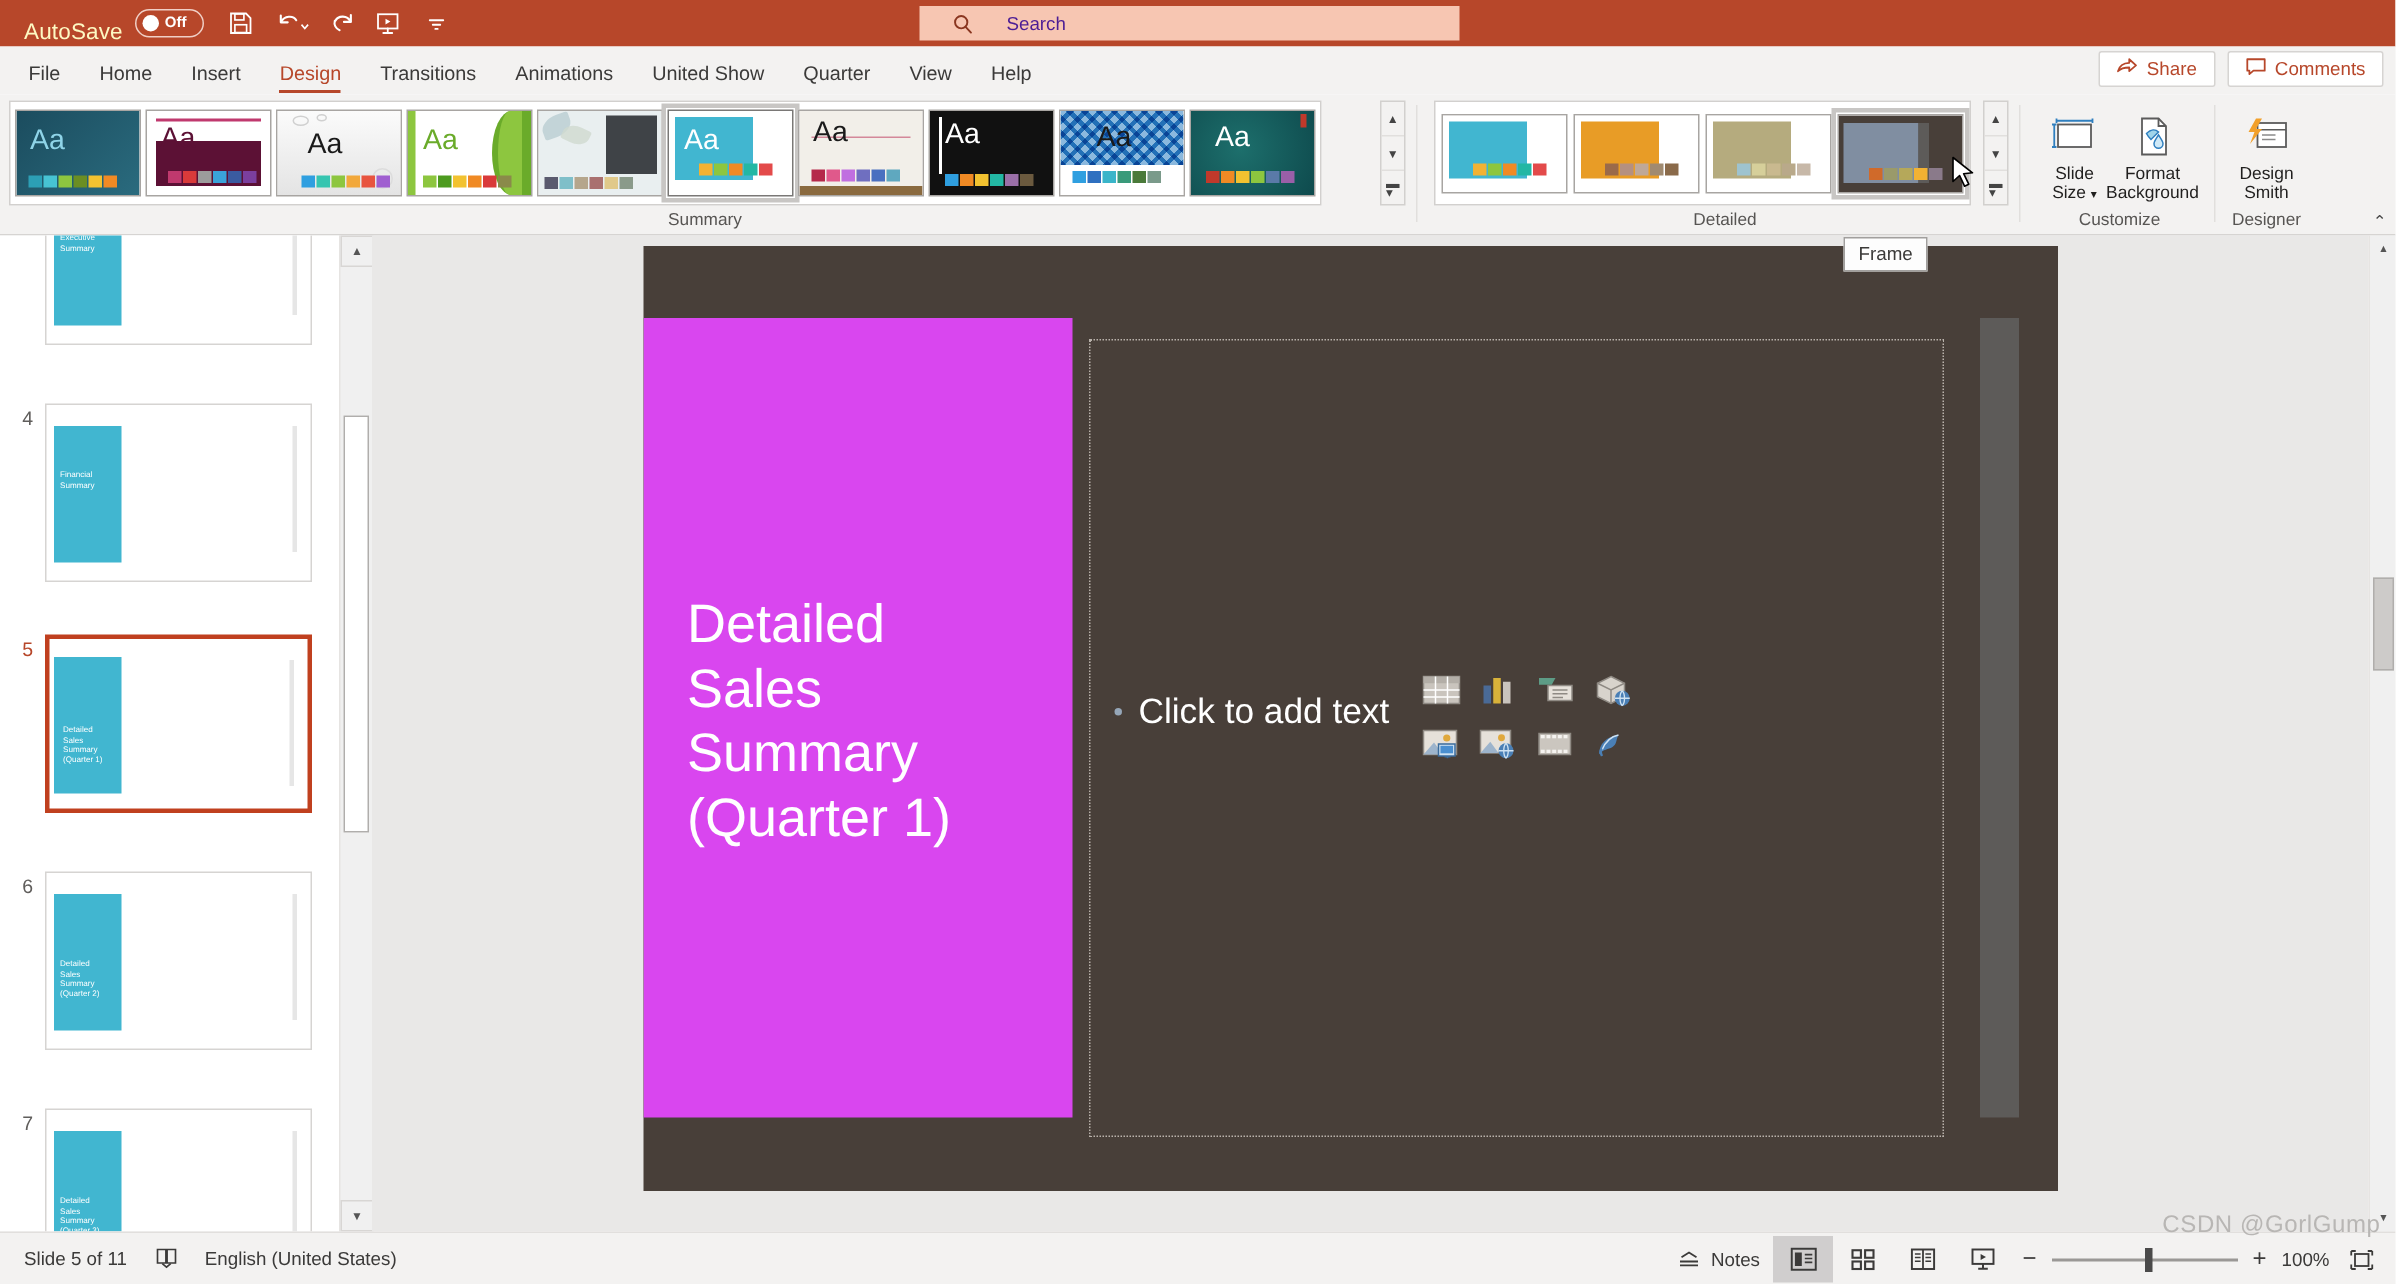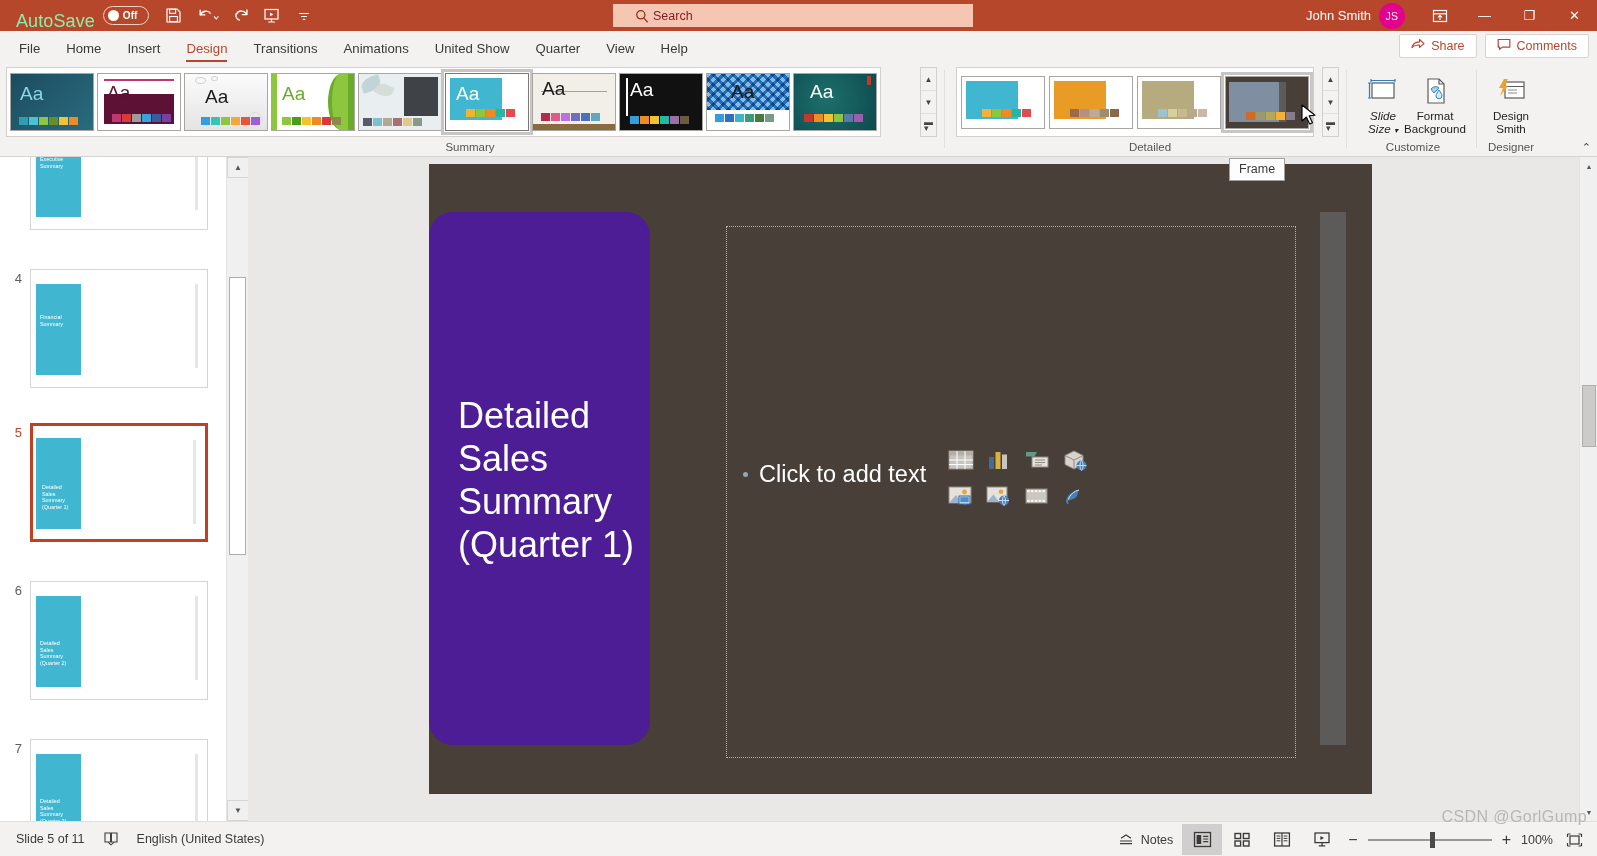--- a/index.html
+++ b/index.html
@@ -11,21 +11,21 @@
     -webkit-font-smoothing: antialiased;
   }
   #app { position: relative; width: 1597px; height: 856px; }
 
   
   .titlebar {
     position: absolute; left: 0; top: 0; width: 1597px; height: 31px;
     background: #b7472a; color: #ffffff;
     display: flex; align-items: center;
   }
-  .tb-autosave-label { font-size: 18px; margin-left: 16px; color:#86efac; letter-spacing:.1px;margin-top:11px;}
+  .tb-autosave-label { font-size: 15px; margin-left: 16px; color:#fef9c3; letter-spacing:.1px;margin-top:11px;}
   .toggle {
     width: 46px; height: 19px; border-radius: 10px; border: 1.3px solid #f0cfc6;
     margin-left: 8px; display: flex; align-items: center; position: relative;
   }
   .toggle .knob {
     width: 11px; height: 11px; border-radius: 50%; background: #fff; margin-left: 4px;
   }
   .toggle .off-text { font-size: 10px; margin-left: 4px; color: #fff; font-weight:600;}
   .tb-icon {
     width: 30px; height: 31px; display: flex; align-items: center; justify-content: center;
@@ -35,21 +35,21 @@
   .tb-title {
     position: absolute; left: 0; right: 0; text-align: center;
     font-size: 13.5px; color: #fff; pointer-events: none;
   }
   .tb-title .caret { font-size: 9px; margin-left: 5px; vertical-align: 2px;}
   .searchbox {
     position: absolute; left: 613px; top: 4px; width: 360px; height: 23px;
     background: #f7c6b2; display: flex; align-items: center;
   }
   .searchbox .mag { margin-left: 22px; color: #8a3620; display:flex;}
-  .searchbox .sp { font-size: 12.5px; color: #7f1d1d; margin-left: 4px; }
+  .searchbox .sp { font-size: 12.5px; color: #4c1d95; margin-left: 22px; }
   .tb-right { position: absolute; right: 0; top: 0; height: 31px; display: flex; align-items: center; }
   .username { font-size: 13px; color: #fff; margin-right: 8px; }
   .avatar {
     width: 26px; height: 26px; border-radius: 50%; background: #e3008c; color: #fff;
     font-size: 10.5px; display: flex; align-items: center; justify-content: center;
     margin-right: 12px; letter-spacing:.3px;
   }
   .wbtn {
     width: 45px; height: 31px; display: flex; align-items: center; justify-content: center;
     color: #fff; font-size: 13px;
@@ -182,23 +182,22 @@
   }
   .slide {
     position: absolute; left: 181px; top: 7px; width: 943px; height: 630px;
     background: #483f39; overflow: hidden;
   }
   .slide .gstripe {
     position: absolute; right: 26px; top: 48px; width: 26px; bottom: 49px;
     background: #5d5b59;
   }
   .slide .title-panel {
-    position: absolute; left: 0; top: 48px; width: 221px; bottom: 49px;
-    background: #4c1d95;
-    border-radius: 24px;
+    position: absolute; left: 0; top: 48px; width: 286px; bottom: 49px;
+    background: #d946ef;
   }
   .slide .title-text {
     position: absolute; left: 29px; top: 182px; width: 230px;
     color: #ffffff; font-size: 36px; line-height: 43px; font-weight: 400;
   }
   .content-ph {
     position: absolute; left: 297px; top: 62px; width: 570px; height: 532px;
     border: 1px dotted #b9b2ab;
   }
   .ph-row { position: absolute; left: 16px; top: 234px; display: flex; align-items: center; }
@@ -299,34 +298,20 @@
     <div class="searchbox">
       <span class="mag">
         <svg width="14" height="14" viewBox="0 0 14 14">
             <circle cx="5.8" cy="5.8" r="4.1" fill="none" stroke="#8a3620" stroke-width="1.3"></circle>
             <path d="M8.9 9.1l3.4 3.6" stroke="#8a3620" stroke-width="1.3" stroke-linecap="round"></path>
           </svg>
       </span>
       <span class="sp">Search</span>
     </div>
 
-    <div class="tb-right">
-      <span class="username">John Smith</span>
-      <span class="avatar">JS</span>
-      <div class="wbtn">
-        <svg width="16" height="14" viewBox="0 0 16 14">
-            <rect x="1.5" y="1.5" width="13" height="11" fill="none" stroke="#fff" stroke-width="1.2"></rect>
-            <path d="M1.5 4.8h13" stroke="#fff" stroke-width="1.2"></path>
-            <path d="M8 11V6.5M6 8.4L8 6.4l2 2" fill="none" stroke="#fff" stroke-width="1.1"></path>
-          </svg>
-      </div>
-      <div class="wbtn">—</div>
-      <div class="wbtn">❐</div>
-      <div class="wbtn close">✕</div>
-    </div>
   </div>
 
   <div class="tabsbar" id="tabsbar">
       <div class="tab">File</div>
       <div class="tab">Home</div>
       <div class="tab">Insert</div>
       <div class="tab active">Design</div>
       <div class="tab">Transitions</div>
       <div class="tab">Animations</div>
       <div class="tab">United Show</div>
@@ -550,21 +535,21 @@
       <div>▲</div>
       <div>▼</div>
       <div>
           <span style="font-size:9px;line-height:6px;">▬<br>▾</span>
         </div>
     </div>
     <div class="group-label" style="left:1060px; width:180px;">Detailed</div>
 
     <div class="vdiv" style="left:1346px;"></div>
 
-    <div class="bigbtn" style="left:1352px;font-style:italic;">
+    <div class="bigbtn" style="left:1352px;">
       <span class="ic">
         <svg width="34" height="28" viewBox="0 0 34 28">
             <rect x="6" y="6" width="22" height="15" fill="#fff" stroke="#5b5b5b" stroke-width="1.2"></rect>
             <path d="M5 3.5h24M5 2v3M29 2v3" stroke="#2f7fbf" stroke-width="1.2"></path>
             <path d="M3.5 6v15M2 6h3M2 21h3" stroke="#2f7fbf" stroke-width="1.2"></path>
           </svg>
       </span>
       <span>Slide</span>
       <span><span>Size</span> <span style="font-size:8px;">▾</span></span>
     </div>

